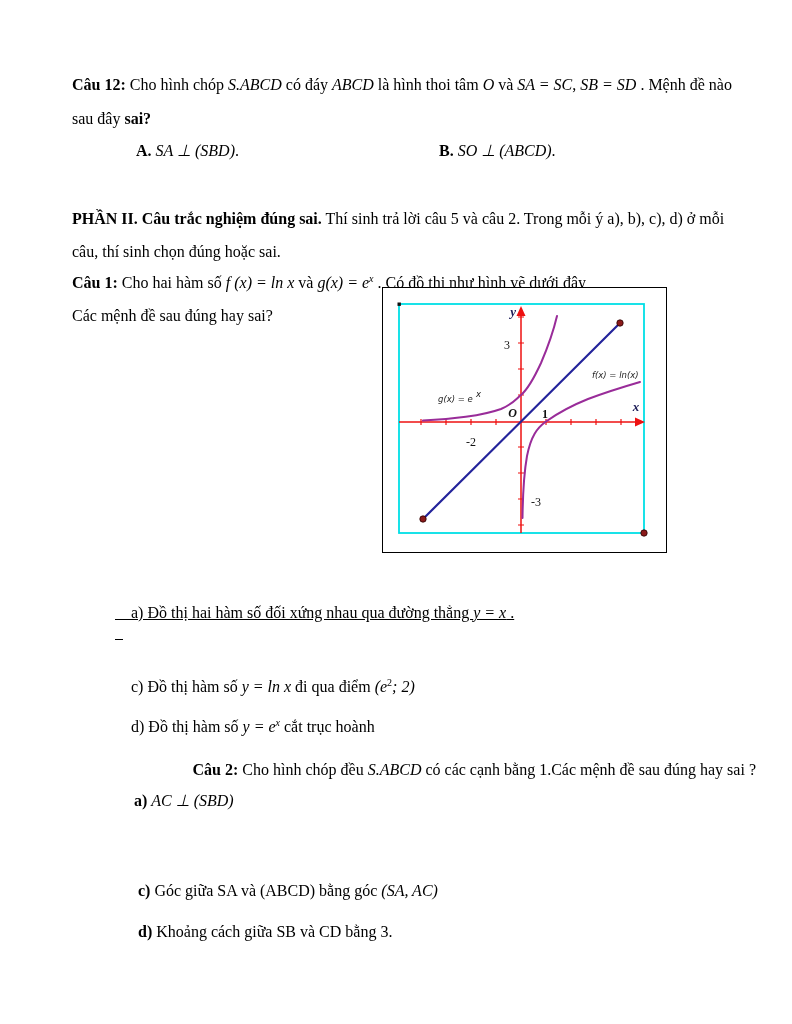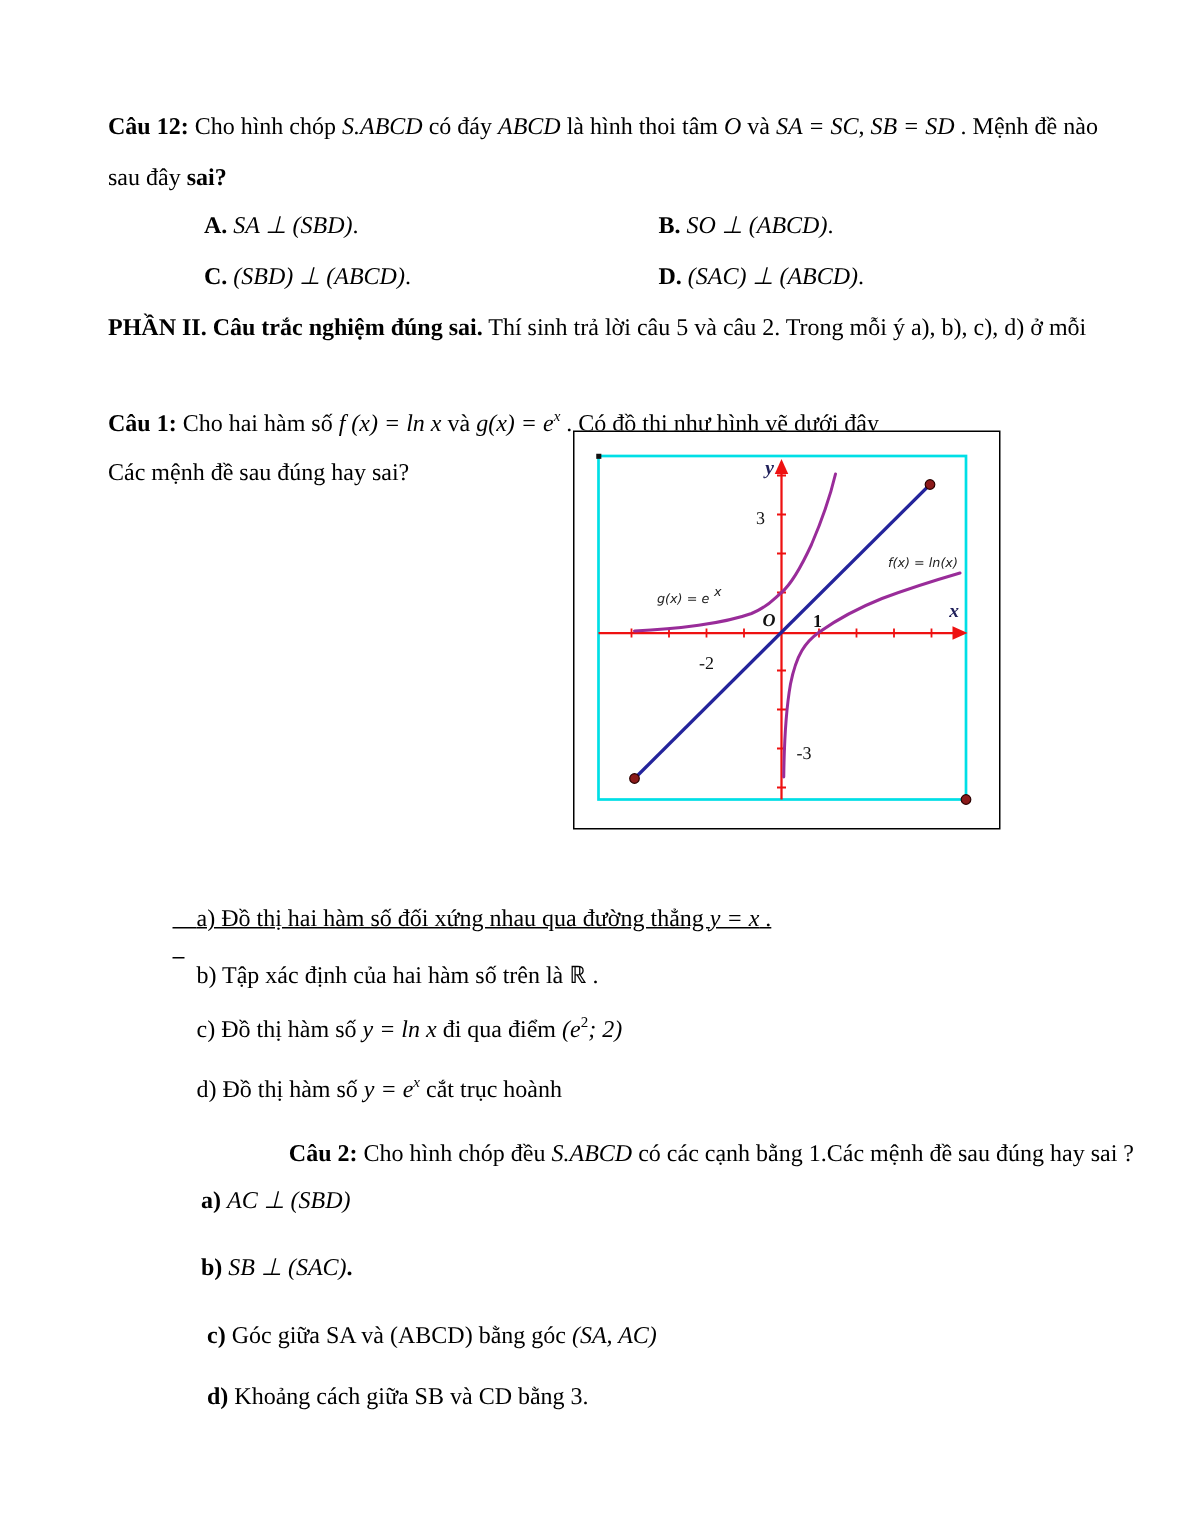--- a/index.html
+++ b/index.html
@@ -34,29 +34,26 @@
   <div class="par" style="left:56px; top:89px;">
     <span>sau đây </span><span class="b">sai?</span>
   </div>
 
   <div class="par" style="left:120px; top:121px;">
     <span class="b">A.</span><span>&nbsp;</span><span class="i">SA ⊥ (SBD)</span><span>.</span>
   </div>
   <div class="par" style="left:423px; top:121px;">
     <span class="b">B.</span><span>&nbsp;</span><span class="i">SO ⊥ (ABCD)</span><span>.</span>
   </div>
-  <div class="par" style="left:120px; top:155px;">
-    <span class="b">C.</span><span>&nbsp;</span><span class="i">(SBD) ⊥ (ABCD)</span><span>.</span>
-  </div>
-  <div class="par" style="left:423px; top:155px;">
-    <span class="b">D.</span><span>&nbsp;</span><span class="i">(SAC) ⊥ (ABCD)</span><span>.</span>
-  </div>
 
   <div class="par" style="left:56px; top:189px; width:700px;">
     <span class="b">PHẦN II. Câu trắc nghiệm đúng sai.</span><span> Thí sinh trả lời câu 5 và câu 2. Trong mỗi ý a), b), c), d) ở mỗi</span>
+  </div>
+  <div class="par" style="left:56px; top:222px;">
+    <span>câu, thí sinh chọn đúng hoặc sai.</span>
   </div>
 
   <div class="par" style="left:56px; top:253px; width:700px;">
     <span class="b">Câu 1:</span><span> Cho hai hàm số </span><span class="i">f (x) = ln x</span><span> và </span><span class="i">g(x) = e</span><sup class="s i">x</sup><span> . Có đồ thị như hình vẽ dưới đây</span>
   </div>
   <div class="par" style="left:56px; top:286px;">
     <span>Các mệnh đề sau đúng hay sai?</span>
   </div>
 
   <div class="figure">
@@ -92,39 +89,33 @@
       <text x="153" y="218" text-anchor="middle" class="num">-3</text>
       <text x="209" y="90" class="curve-label">f(x) = ln(x)</text>
       <text x="55" y="114" class="curve-label">g(x) = e</text>
       <text x="93" y="109" class="curve-label" font-size="6.5">x</text>
     </svg>
   </div>
 
   <div class="par" style="left:115px; top:583px;text-decoration:underline;">
     <span>a) Đồ thị hai hàm số đối xứng nhau qua đường thẳng </span><span class="i">y = x</span><span> .</span>
   </div>
-  <div class="par" style="left:115px; top:621px;">
-    <span>b) Tập xác định của hai hàm số trên là </span><span>ℝ</span><span> .</span>
-  </div>
   <div class="par" style="left:115px; top:657px;text-align:center;">
     <span>c) Đồ thị hàm số </span><span class="i">y = ln x</span><span> đi qua điểm </span><span class="i">(e</span><sup class="s">2</sup><span class="i">; 2)</span>
   </div>
   <div class="par" style="left:115px; top:697px;text-align:right;">
     <span>d) Đồ thị hàm số </span><span class="i">y = e</span><sup class="s i">x</sup><span> cắt trục hoành</span>
   </div>
 
   <div class="par" style="left:56px; top:740px; width:700px;text-align:right;">
     <span class="b">Câu 2:</span><span> Cho hình chóp đều </span><span class="i">S.ABCD</span><span> có các cạnh bằng 1.Các mệnh đề sau đúng hay sai ?</span>
   </div>
   <div class="par" style="left:118px; top:771px;">
     <span class="b">a) </span><span class="i">AC ⊥ (SBD)</span>
   </div>
-  <div class="par" style="left:118px; top:816px;">
-    <span class="b">b) </span><span class="i">SB ⊥ (SAC)</span><span class="b">.</span>
-  </div>
   <div class="par" style="left:122px; top:861px;">
     <span class="b">c) </span><span>Góc giữa SA và (ABCD) bằng góc </span><span class="i">(SA, AC)</span>
   </div>
   <div class="par" style="left:122px; top:902px;">
     <span class="b">d) </span><span>Khoảng cách giữa SB và CD bằng 3.</span>
   </div>
 
 </div>
 
 </body></html>

